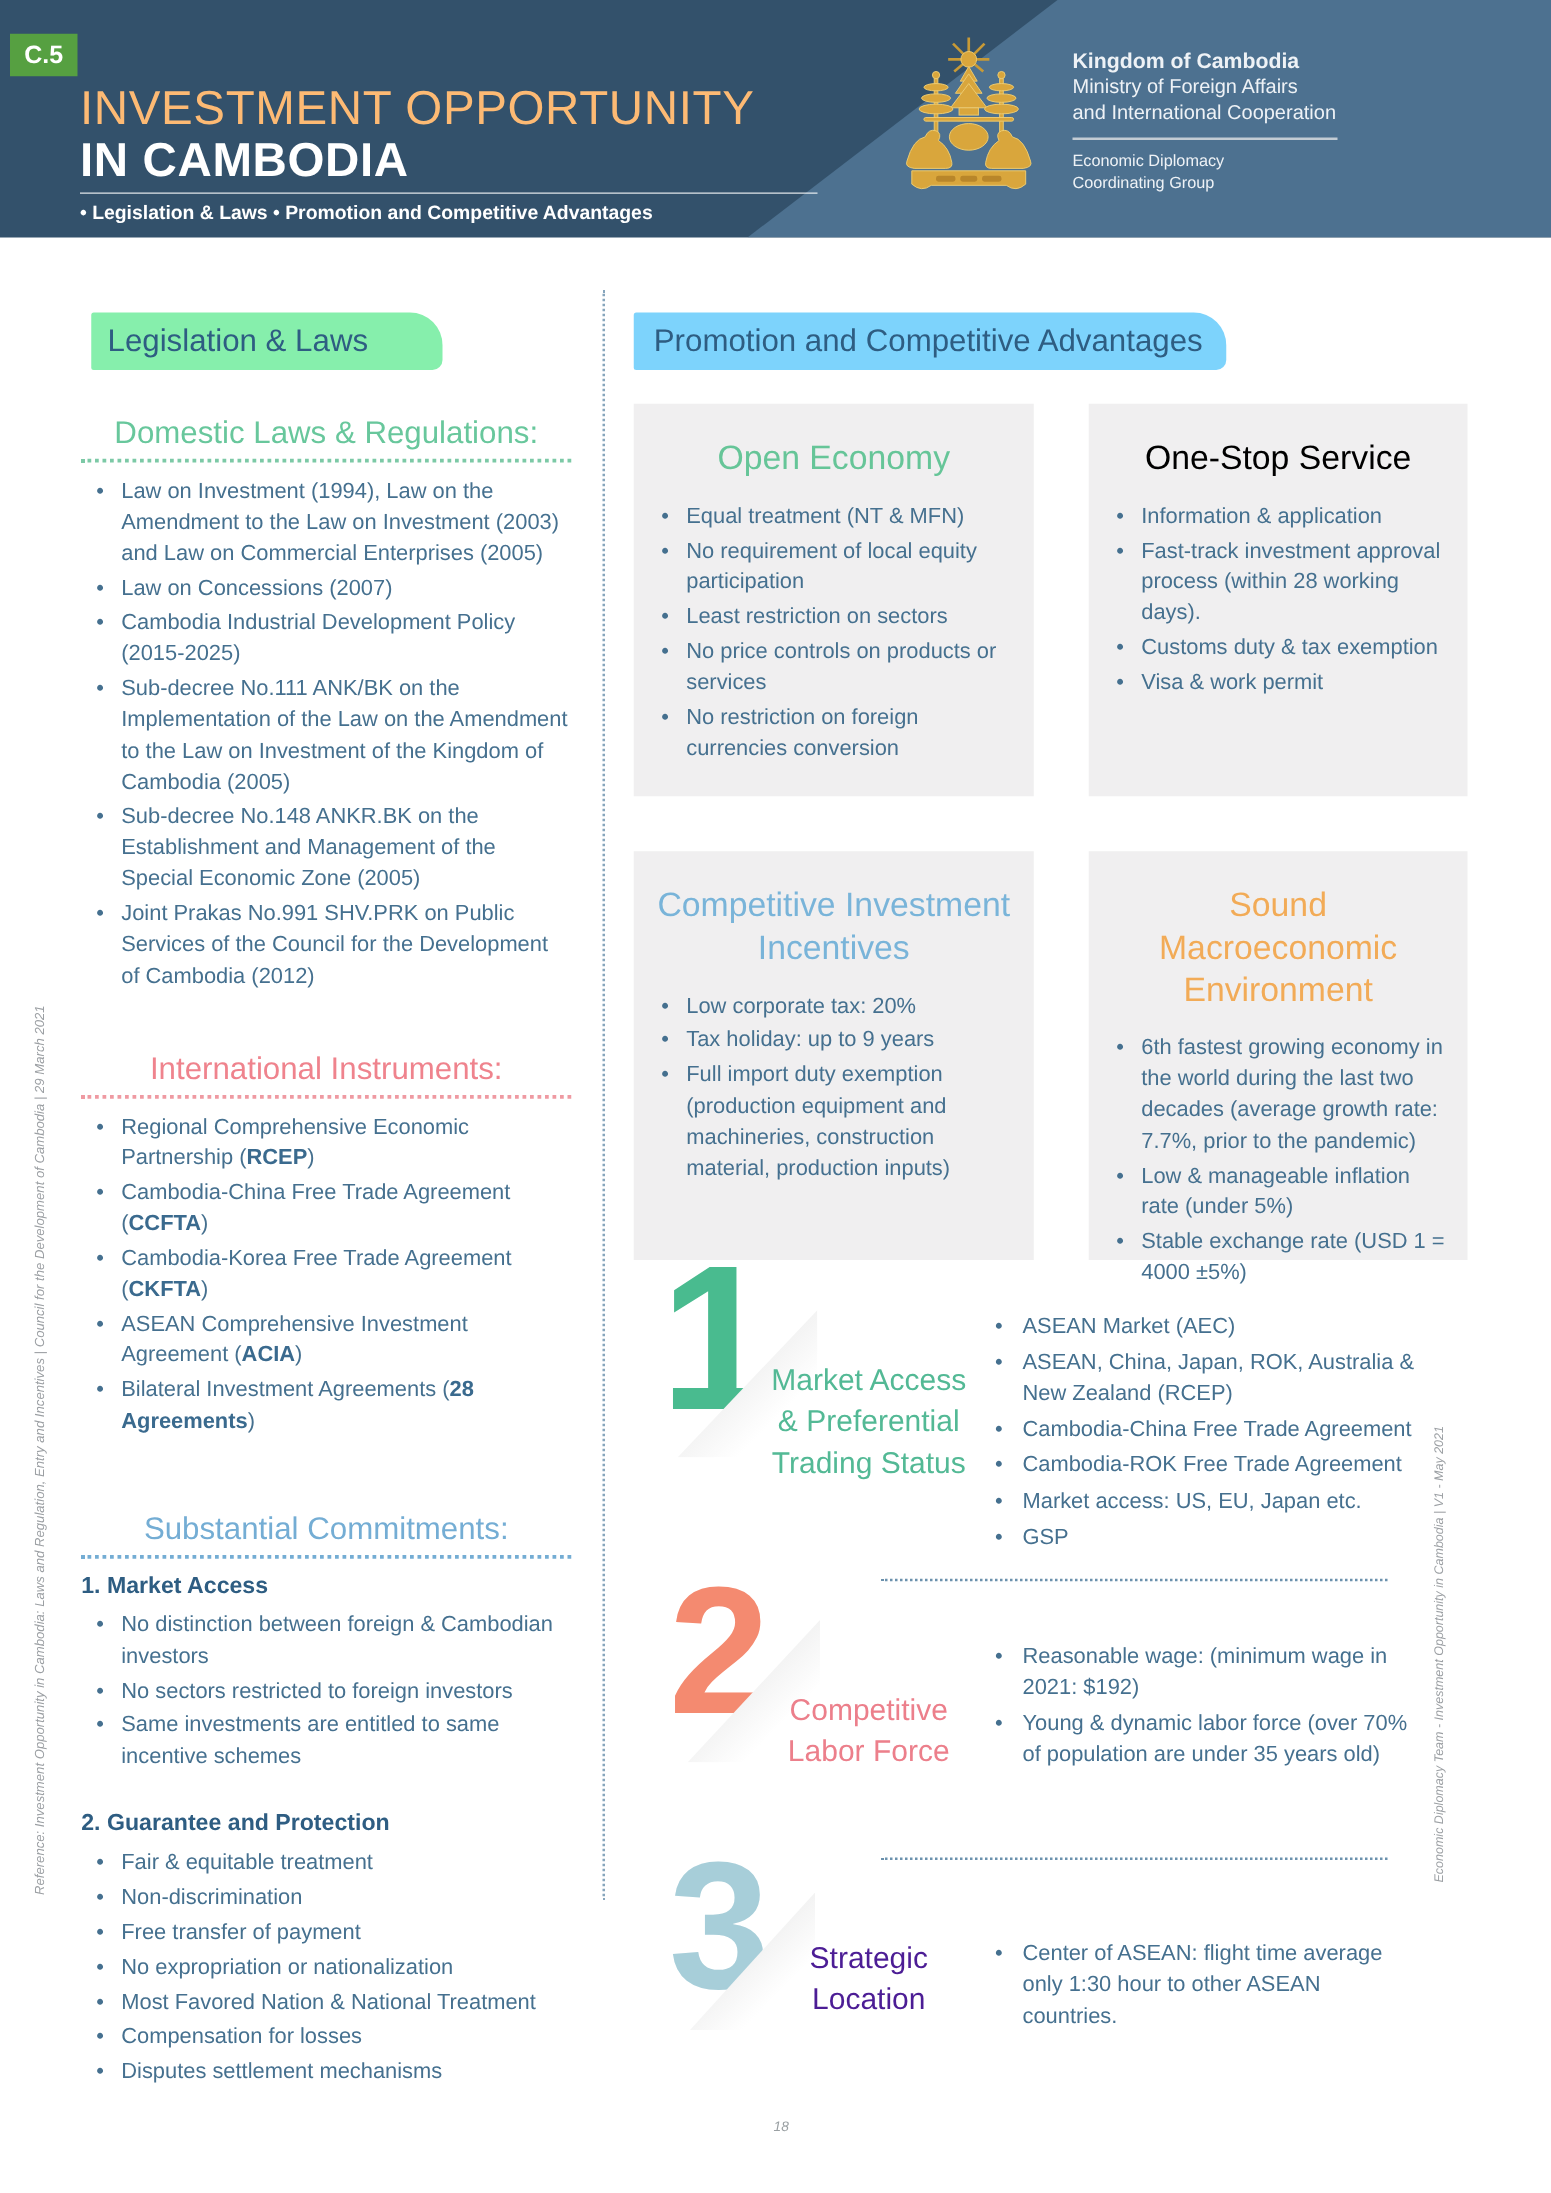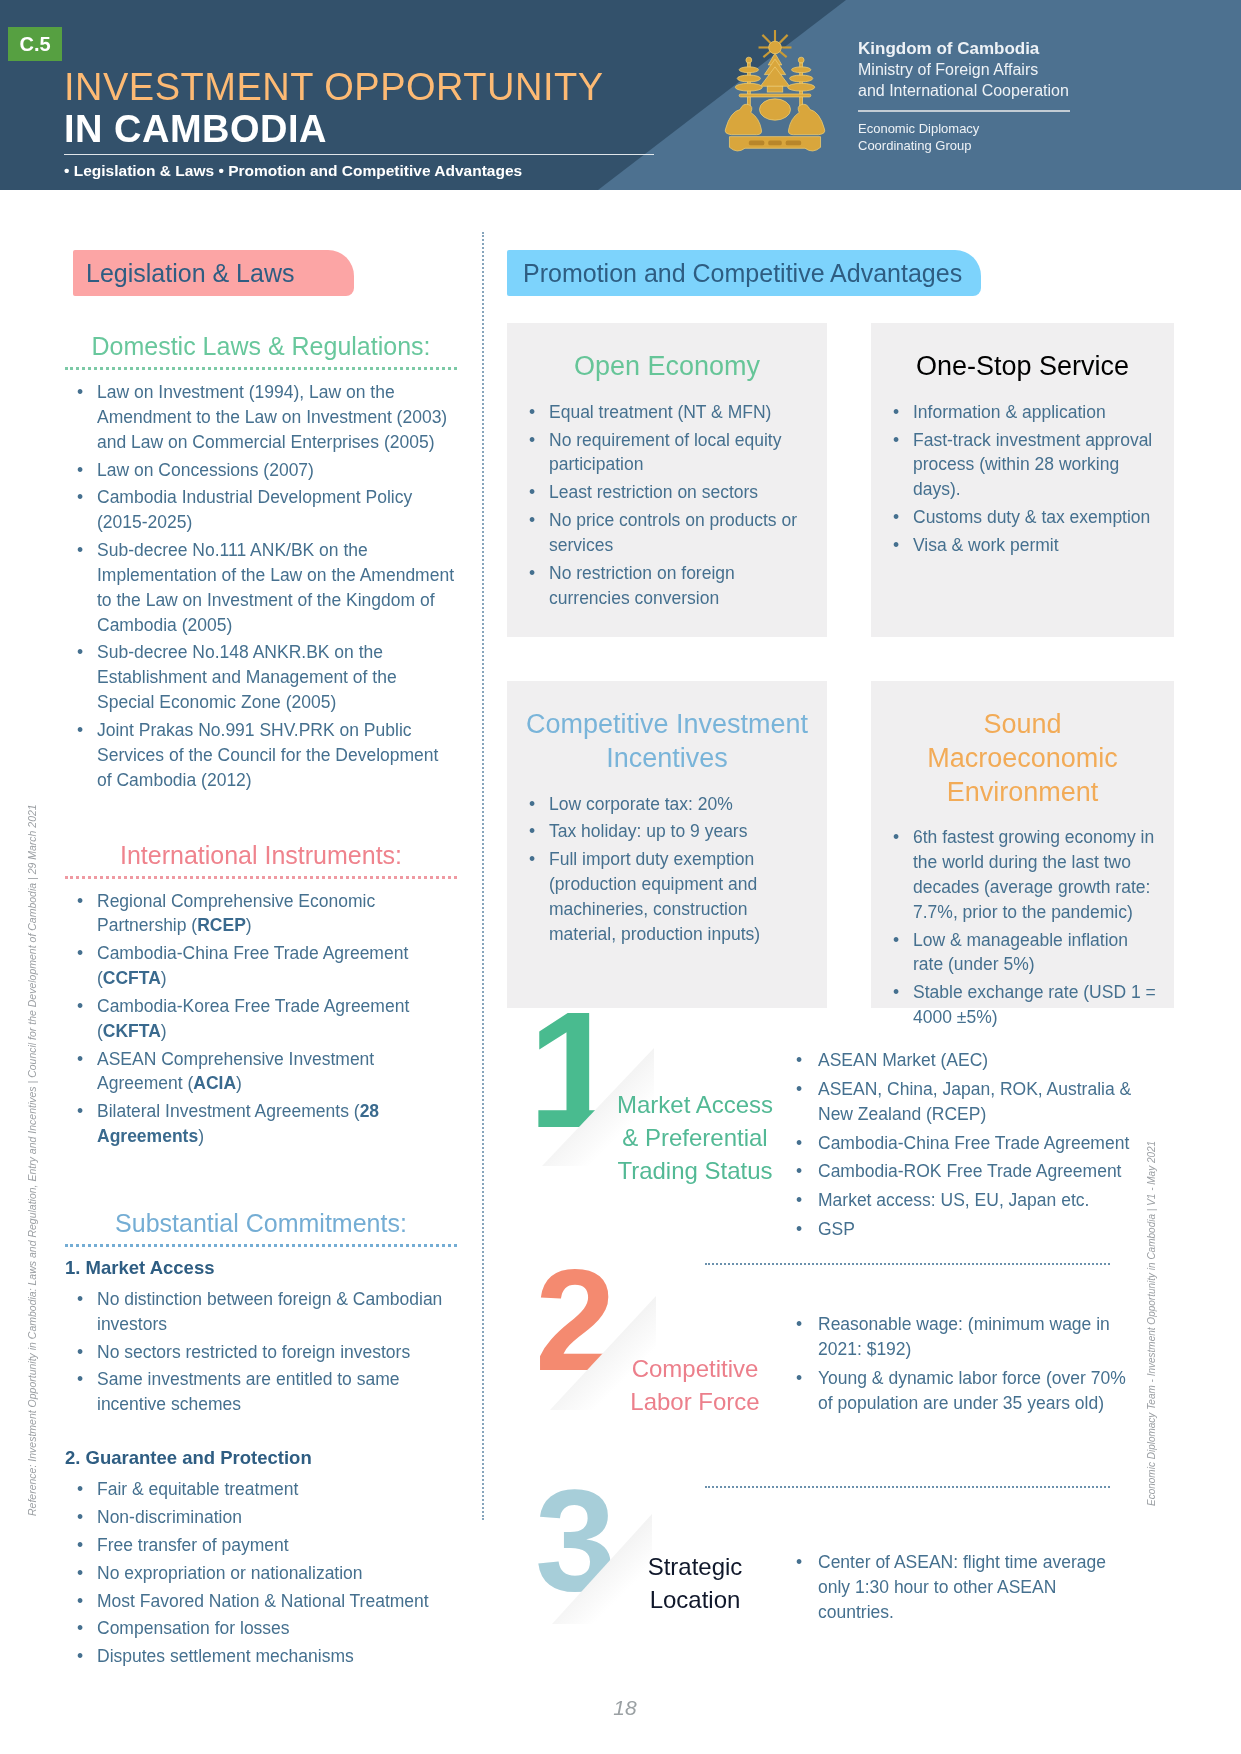--- a/index.html
+++ b/index.html
@@ -19,21 +19,21 @@
   .subtitle{position:absolute;left:64px;top:162px;color:#fff;font-size:15.5px;font-weight:700;}
   .emblem{position:absolute;left:712px;top:24px;}
   .ministry{position:absolute;left:858px;top:38px;color:#eef2f6;}
   .ministry .m1{font-size:17px;font-weight:700;line-height:1.3;}
   .ministry .m2,.ministry .m3{font-size:16px;line-height:1.3;}
   .ministry .mdiv{width:212px;height:2px;background:#c3ccd4;margin:8px 0 9px 0;}
   .ministry .g1,.ministry .g2{font-size:13px;line-height:1.3;}
   
   .colhead{position:absolute;height:46px;display:flex;align-items:center;
     color:#2e5d82;font-size:25px;}
-  .colhead.left{left:73px;top:250px;width:268px;background:#fca5a5;border-radius:2px 26px 8px 2px;padding-left:13px;}
+  .colhead.left{left:73px;top:250px;width:268px;background:#86efac;border-radius:2px 26px 8px 2px;padding-left:13px;}
   .colhead.right{left:507px;top:250px;width:458px;background:#7dd3fc;border-radius:2px 26px 8px 2px;padding-left:16px;}
   
   ul.blist{list-style:none;margin:0;padding:0;}
   ul.blist li{position:relative;padding-left:32px;margin-bottom:3px;
     font-size:17.5px;line-height:1.42;color:#45708f;}
   ul.blist li::before{content:"\2022";position:absolute;left:12px;color:#45708f;}
   ul.blist strong{font-weight:700;color:#3a6a8e;}
   
   .leftcol{position:absolute;left:65px;top:296px;width:392px;}
   .sec-title{font-size:25px;padding-bottom:6px;border-bottom:3px dotted;margin:0 0 10px 0;font-weight:400;text-align:center;}
@@ -55,33 +55,33 @@
   .n2{left:535px;top:1248px;font-size:145px;color:#f48a70;}
   .n3{left:535px;top:1468px;font-size:145px;color:#a7ced9;}
   .fold{position:absolute;background:linear-gradient(135deg,#c2c2c2 0%,#efefef 40%,#ffffff 72%);
     clip-path:polygon(0 100%,100% 0,100% 100%);}
   .f1{left:542px;top:1048px;width:112px;height:118px;}
   .f2{left:550px;top:1296px;width:106px;height:114px;}
   .f3{left:552px;top:1514px;width:100px;height:110px;}
   .numlabel{position:absolute;text-align:center;font-size:24px;line-height:1.38;font-weight:400;}
   .l1{left:600px;top:1088px;width:190px;color:#53b995;}
   .l2{left:605px;top:1352px;width:180px;color:#ec7f8b;}
-  .l3{left:615px;top:1550px;width:160px;color:#0f172a;}
+  .l3{left:615px;top:1550px;width:160px;color:#4c1d95;}
   ul.blist.abs{position:absolute;}
   .u1{left:790px;top:1048px;width:360px;}
   .u2{left:790px;top:1312px;width:350px;}
   .u3{left:790px;top:1550px;width:340px;}
   ul.blist.abs li{padding-left:28px;margin-bottom:4px;}
   ul.blist.abs li::before{left:6px;}
   .dotsep{position:absolute;left:705px;width:405px;height:0;border-top:2.5px dotted #6b91ad;}
   .s1{top:1263px;} .s2{top:1486px;}
   .vdivider{position:absolute;left:482px;top:232px;height:1288px;width:0;border-left:2px dotted #86a5bc;}
   
   .pagenum{position:absolute;left:598px;top:1696px;width:54px;text-align:center;
-    font-size:21px;font-style:italic;color:#9aa0a3;}
+    font-size:11px;font-style:italic;color:#9aa0a3;}
   .vnote{position:absolute;white-space:nowrap;transform:rotate(-90deg);transform-origin:0 0;
     font-style:italic;color:#9b9fa3;}
   .vnote.left{left:26px;top:1516px;font-size:10.5px;}
   .vnote.right{left:1146px;top:1506px;font-size:10px;}
 </style>
 </head>
 <body>
 
 <div class="banner">
   <div class="diag"></div>

